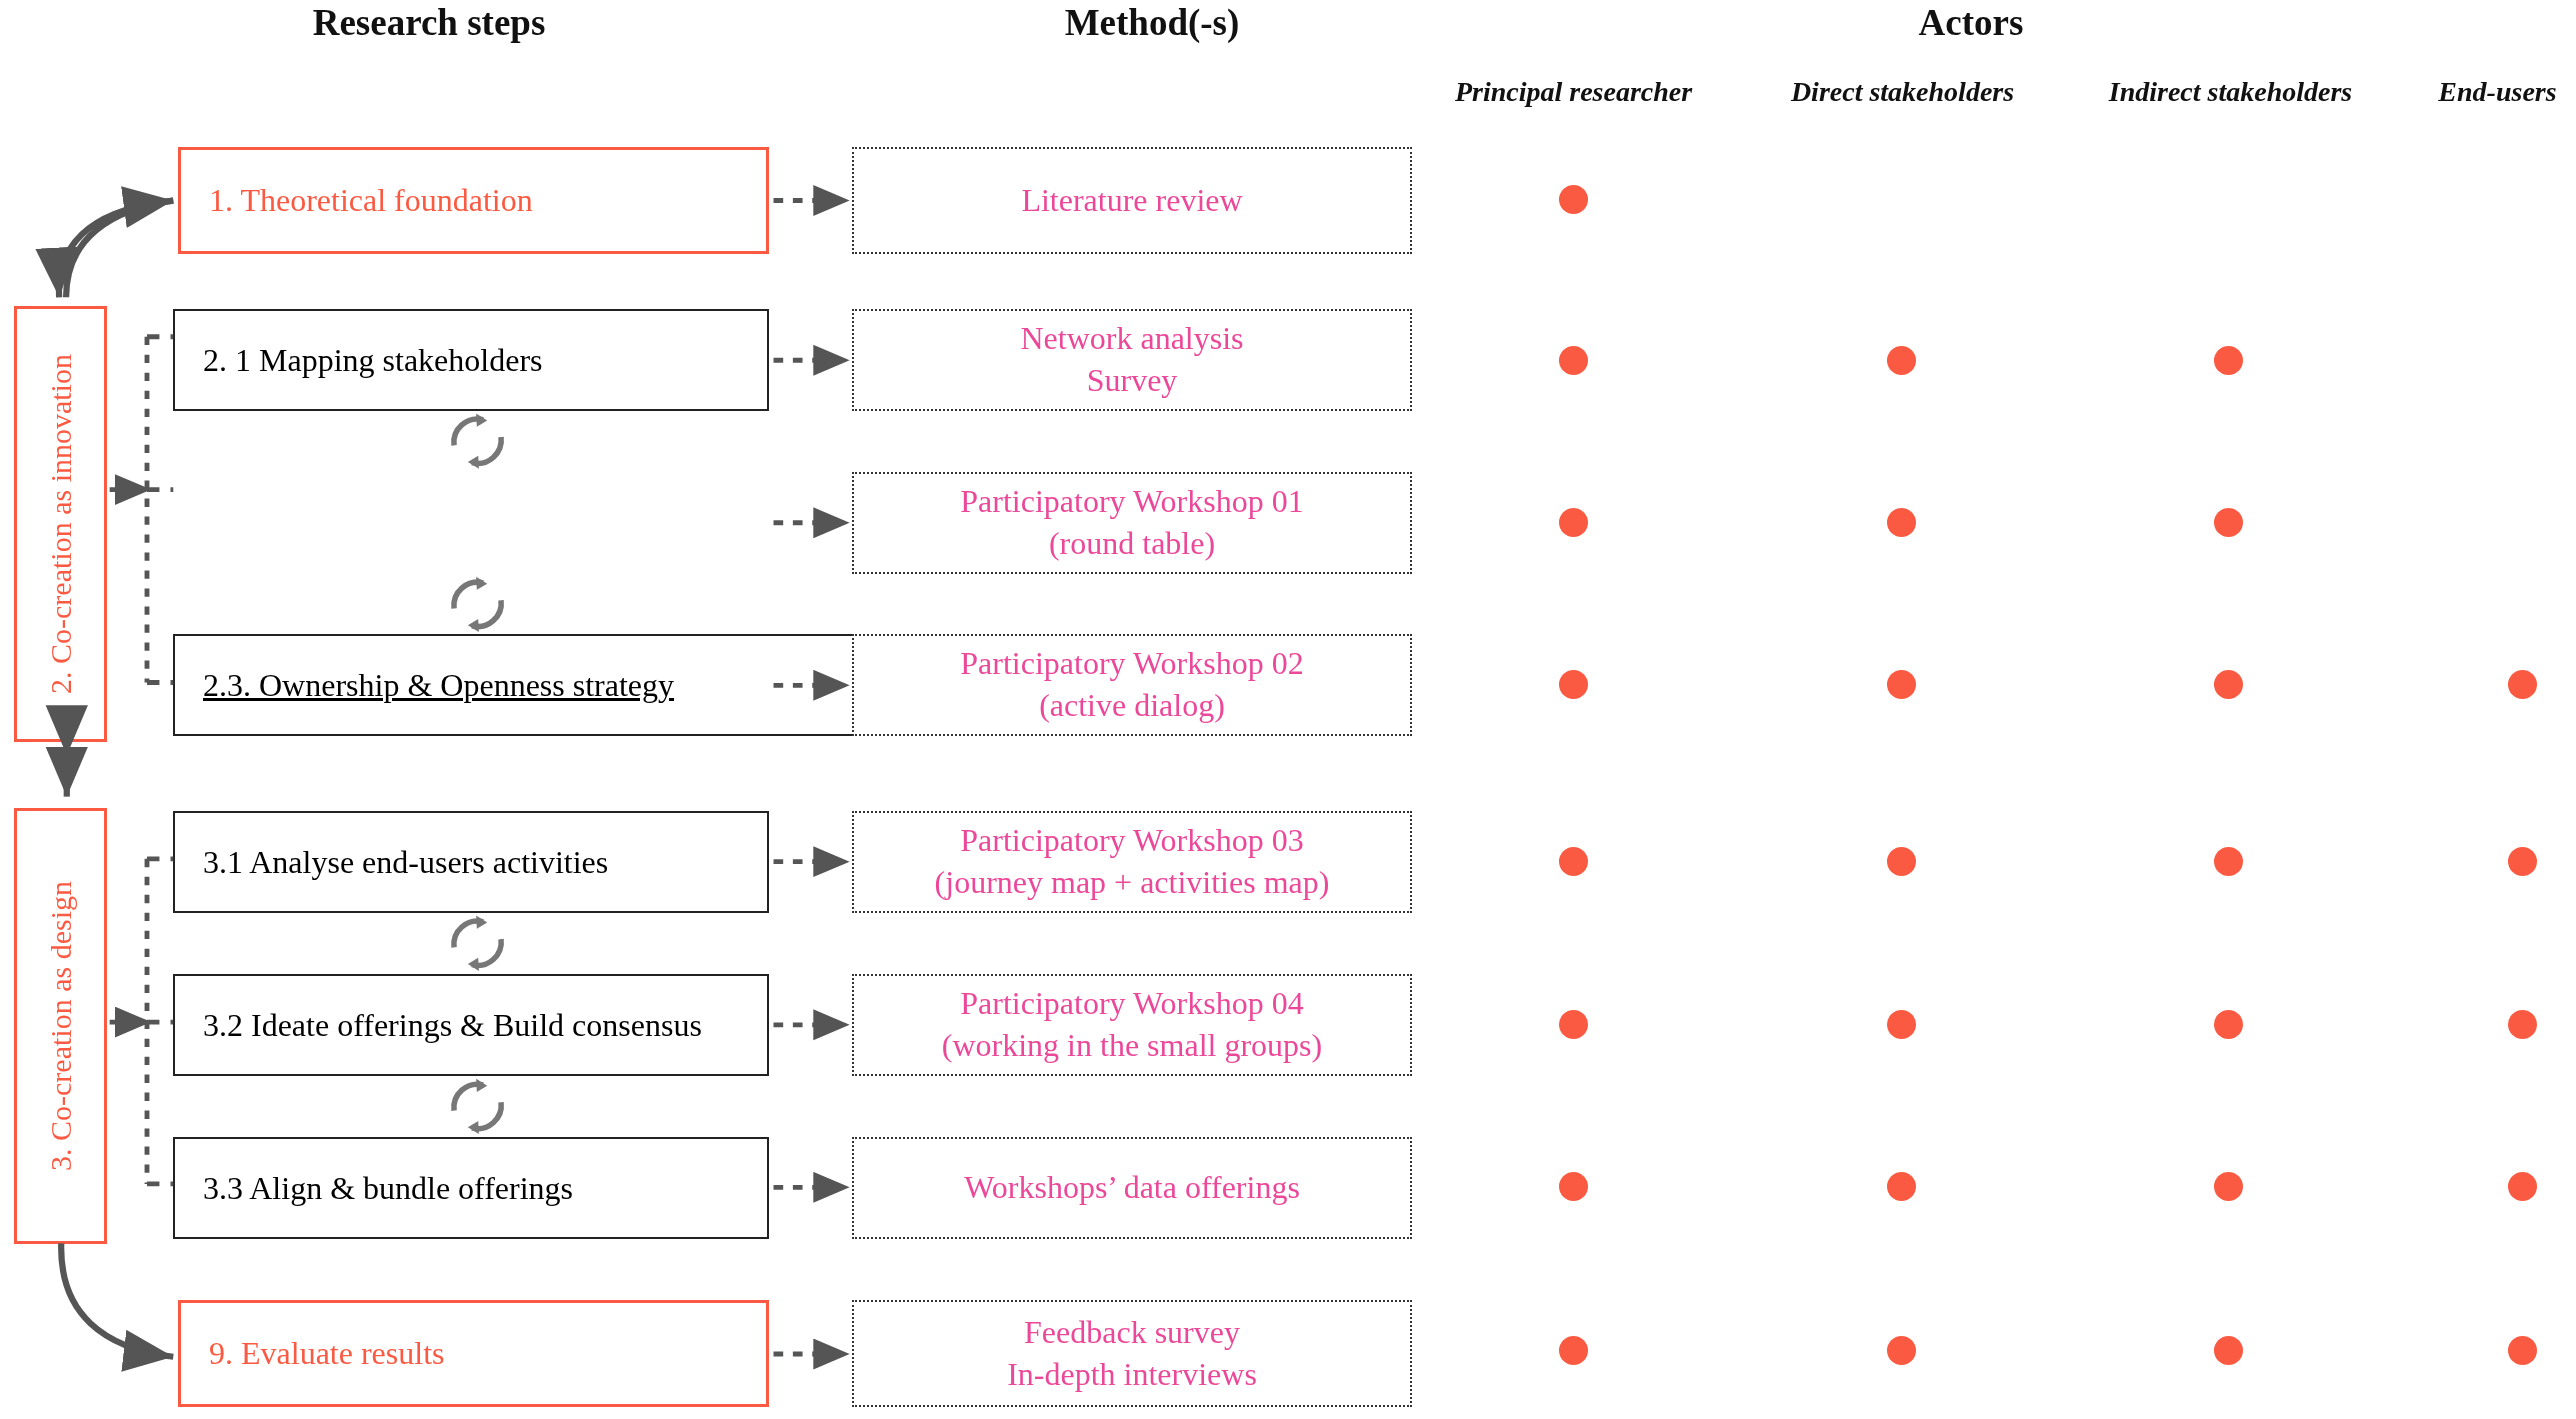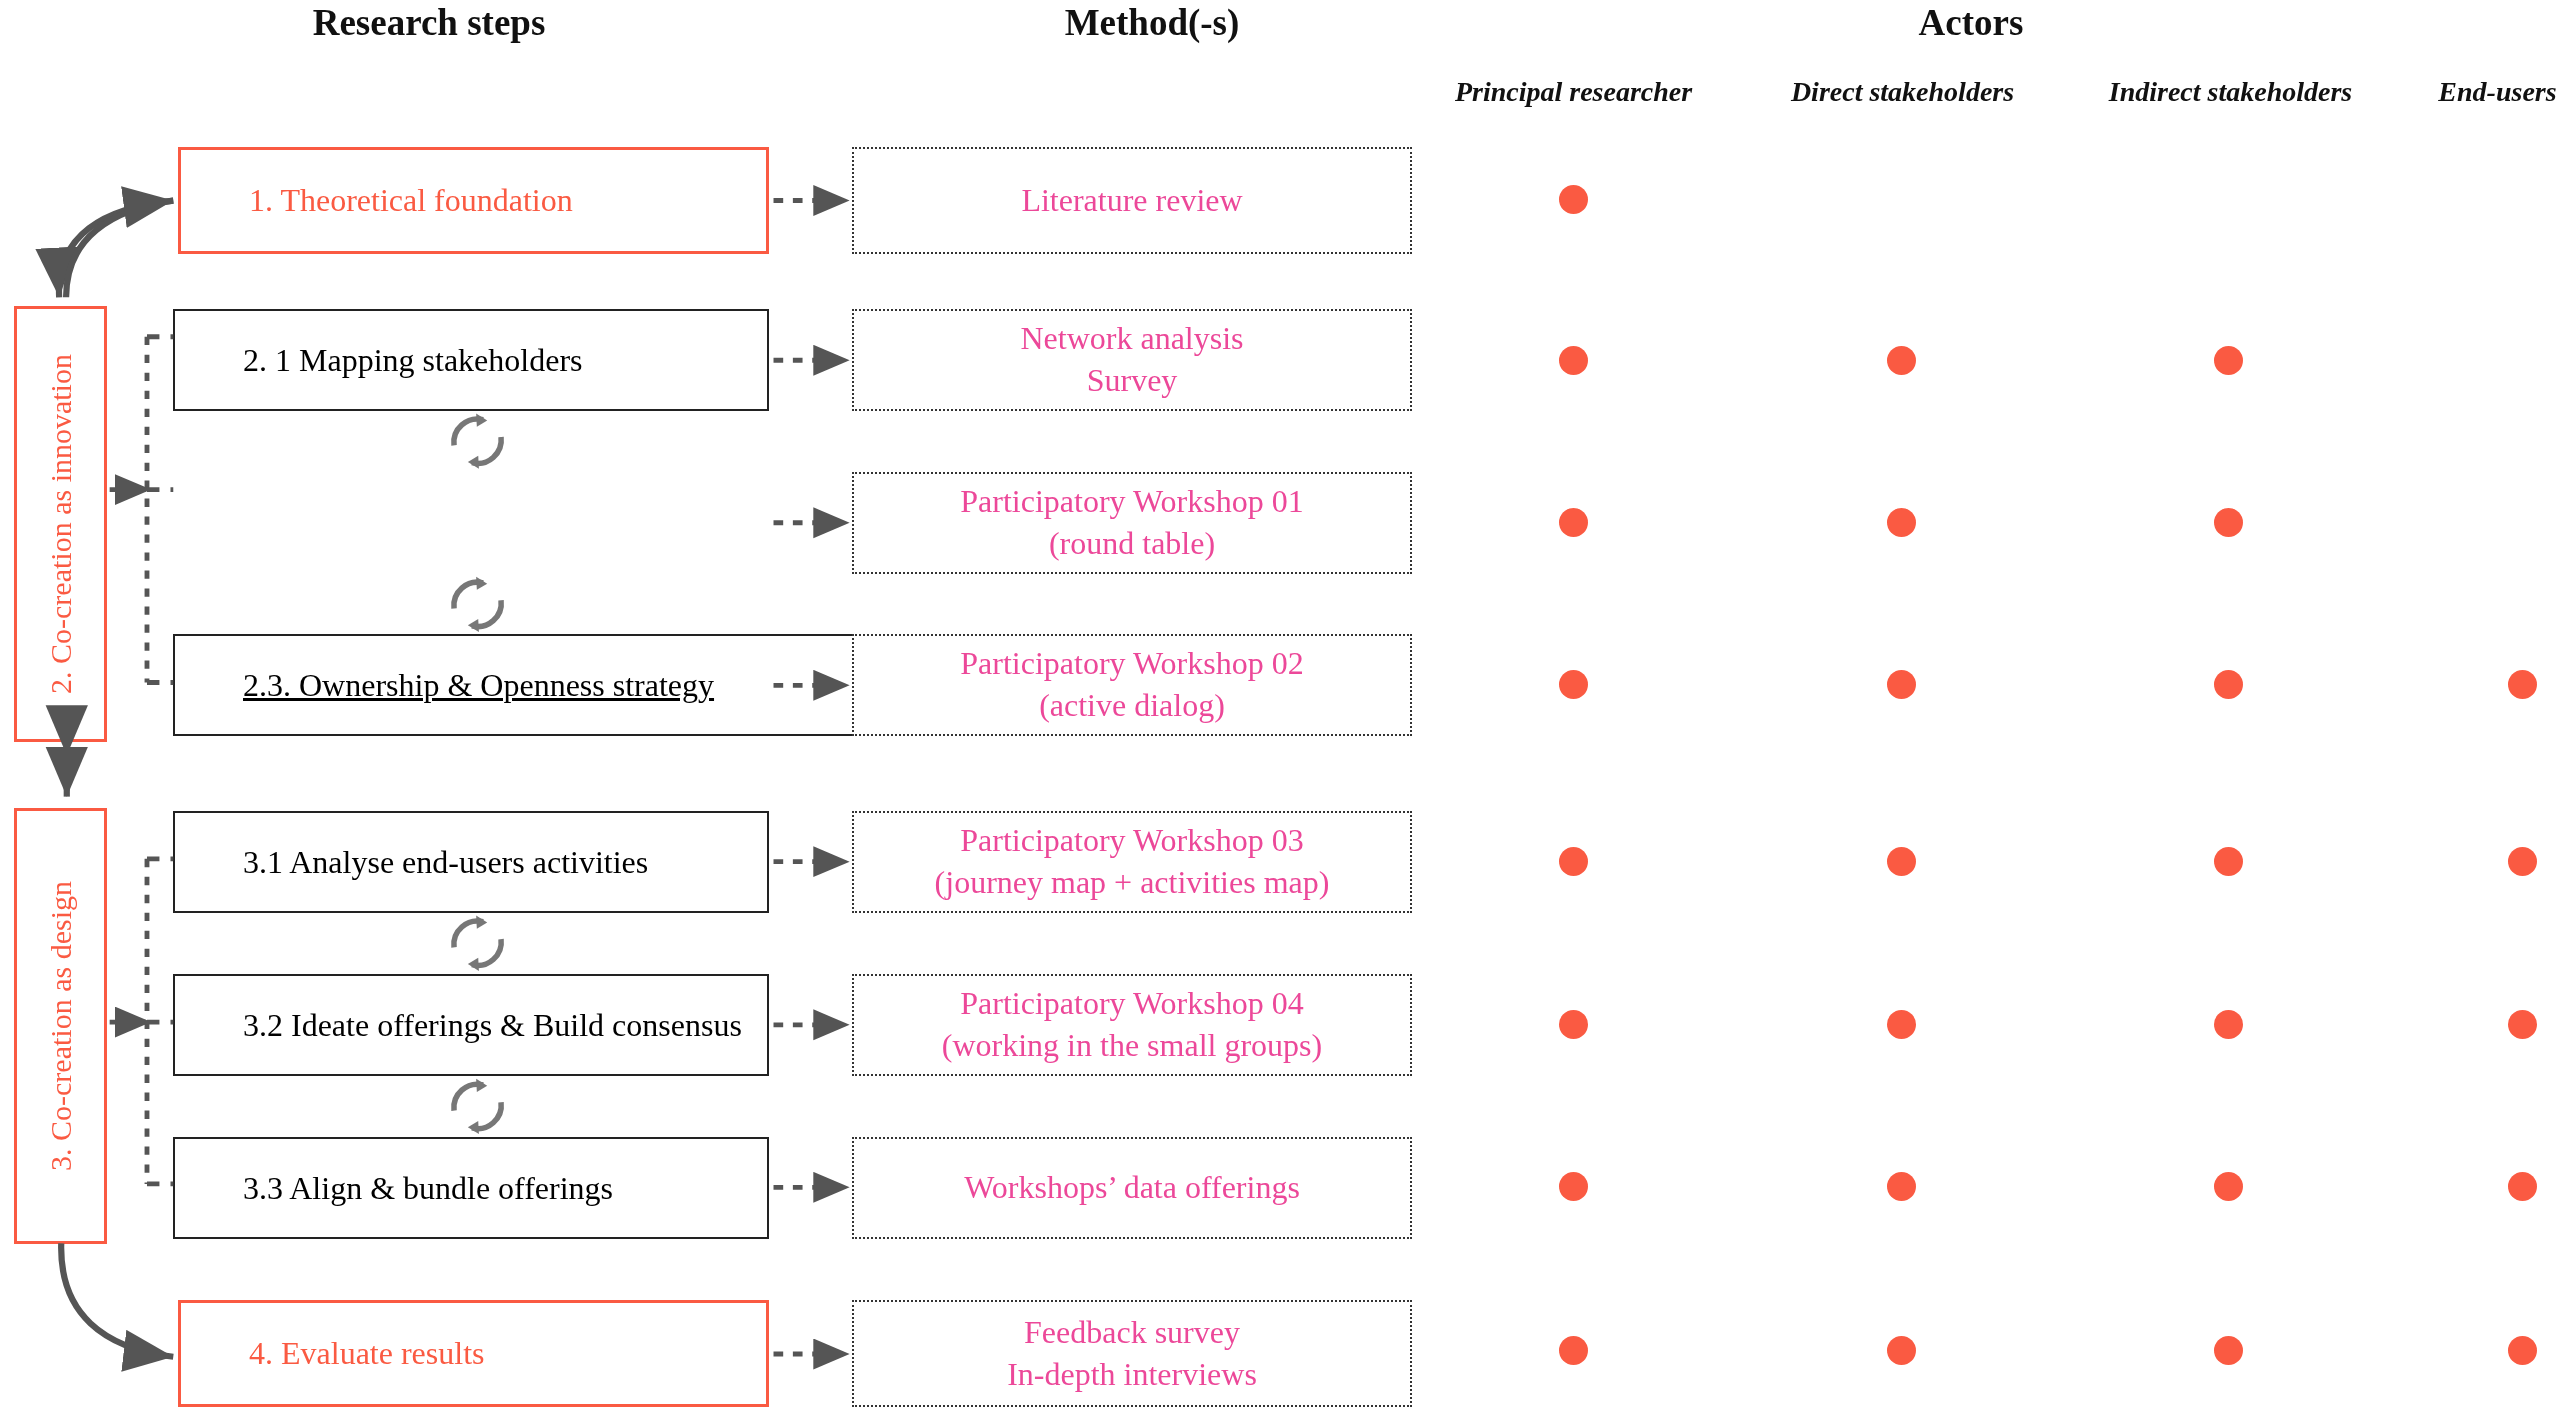--- a/index.html
+++ b/index.html
@@ -2,21 +2,21 @@
 <html style="font-size:11px"><head>
 <meta charset="utf-8">
 <style>
   html,body{margin:0;padding:0;background:#fff;}
   body{font-family:"Liberation Serif","DejaVu Serif",serif;}
   #root{position:relative;width:2576px;height:1419px;background:#fff;overflow:hidden;}
 
   .col-head{position:absolute;font-weight:bold;font-size:37px;color:#111;text-align:center;white-space:nowrap;}
   .actor-head{position:absolute;font-style:italic;font-weight:bold;font-size:28px;color:#111;text-align:center;white-space:nowrap;}
 
-  .stepbox{position:absolute;box-sizing:border-box;background:#fff;display:flex;align-items:center;padding-left:40px;}
+  .stepbox{position:absolute;box-sizing:border-box;background:#fff;display:flex;align-items:center;}
   .stepbox .lbl{font-size:32px;line-height:1.15;padding-left:28px;white-space:nowrap;}
   .stepbox.black{border:2.8px solid #222;}
   .stepbox.black .lbl{color:#000000;}
   .stepbox.red{border:3.5px solid #FA5A42;}
   .stepbox.red .lbl{color:#FA5A42;}
 
   .methodbox{position:absolute;box-sizing:border-box;border:2.8px dotted #333;background:#fff;
              display:flex;flex-direction:column;align-items:center;justify-content:center;}
   .methodbox .ln{font-size:32px;line-height:1.30;color:#ec4899;white-space:nowrap;text-align:center;}
 
@@ -71,21 +71,21 @@
 
   <div class="stepbox black" style="left:173px;top:974px;width:596px;height:102px;">
     <span class="lbl">3.2 Ideate offerings &amp; Build consensus</span>
   </div>
 
   <div class="stepbox black" style="left:173px;top:1137px;width:596px;height:102px;">
     <span class="lbl">3.3 Align &amp; bundle offerings</span>
   </div>
 
   <div class="stepbox red" style="left:178px;top:1300px;width:591px;height:107px;">
-    <span class="lbl">4. Evaluate results</span>
+    <span class="lbl">9. Evaluate results</span>
   </div>
 
   <div class="methodbox" style="left:852px;top:147px;width:560px;height:107px;">
     <span class="ln">Literature review</span>
   </div>
 
   <div class="methodbox" style="left:852px;top:309px;width:560px;height:102px;">
     <span class="ln">Network analysis</span>
     <span class="ln">Survey</span>
   </div>

